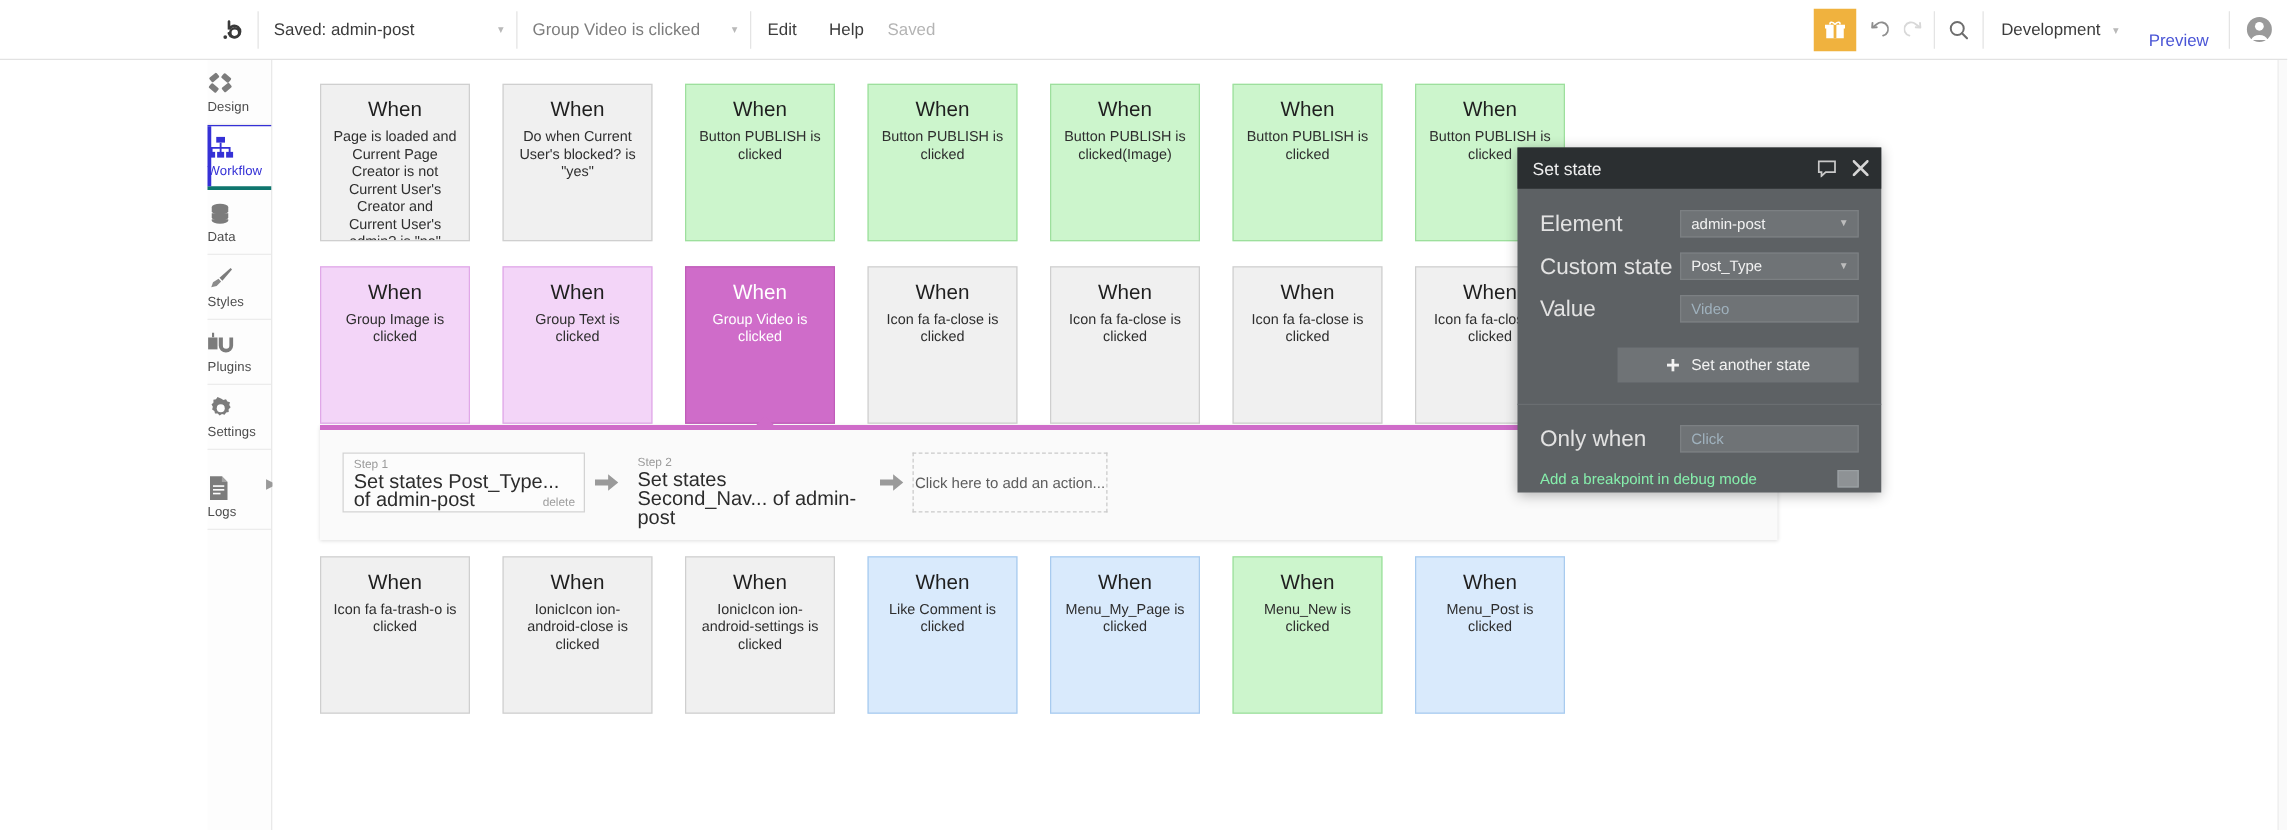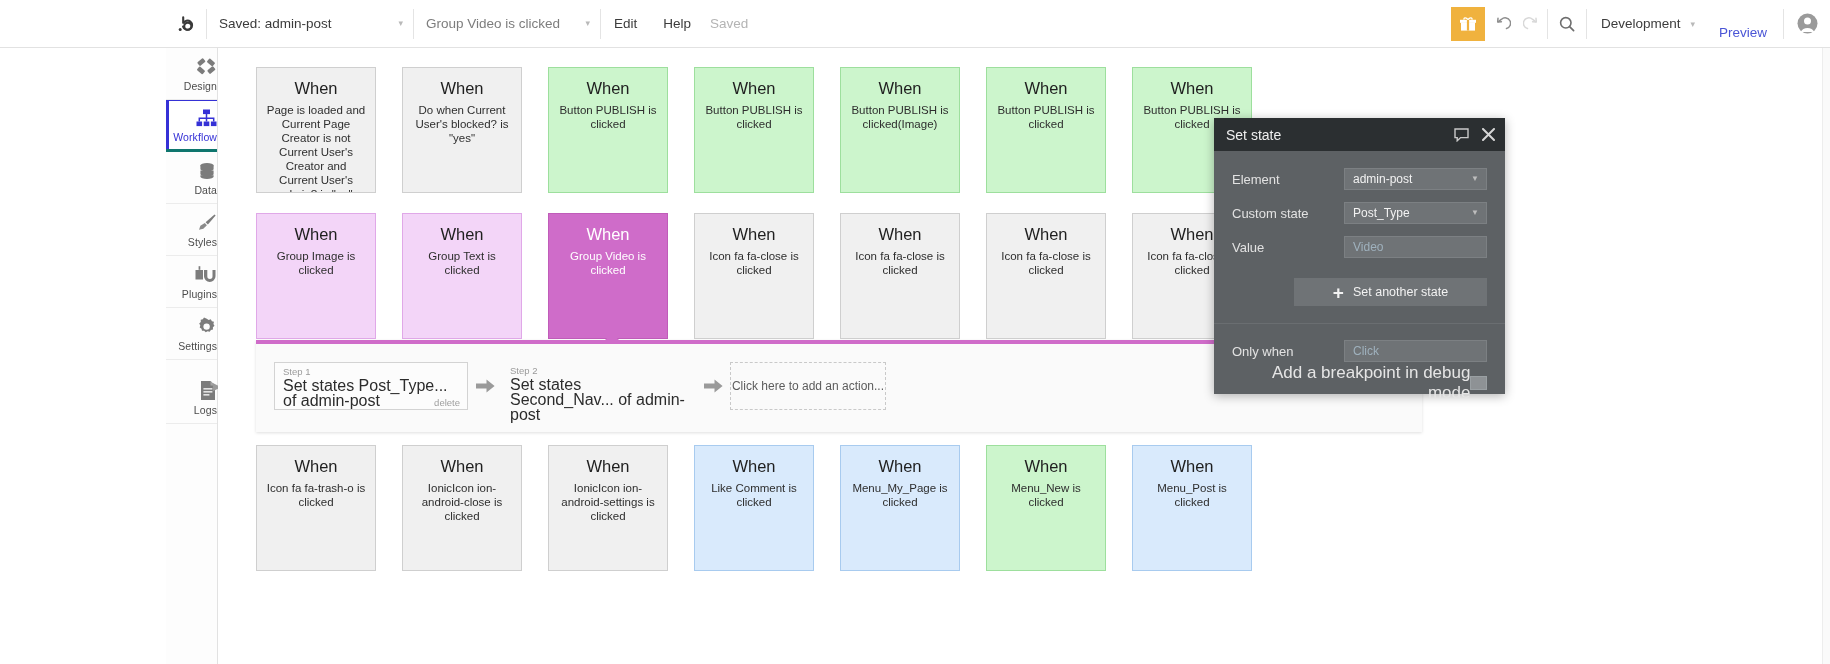--- a/index.html
+++ b/index.html
@@ -71,21 +71,21 @@
   }
   .avatar-cell { width: 46px; display:flex; align-items:center; justify-content:center; cursor:pointer; }
 
   
   .rail {
     position:absolute; left:166px; top:48px; width:52px; height:616px;
     background:#fdfdfd; border-right:1px solid #e2e2e2;
   }
   .rail-item {
     position:relative; height:52px; display:flex; flex-direction:column;
-    align-items:flex-end; justify-content:center; cursor:pointer;
+    align-items:flex-start; justify-content:center; cursor:pointer;
     border-bottom:1px solid #ececec; color:#7c7c7c;
   }
   .rail-item .rl {
     font-size: 10.5px; margin-top: 2px; color:#4c4c4c; letter-spacing:.1px;
   }
   .rail-item.active { background:#ffffff; }
   .rail-item.active .rl { color:#3531d6; }
   .rail-item.active::before {
     content:""; position:absolute; left:0; top:0; bottom:0; width:3px; background:#3531d6;
   }
@@ -180,21 +180,21 @@
   }
   .panel-title { font-size: 14px; color:#f0f0f0; }
   .panel-head-icons {
     position:absolute; right: 10px; top:0; height:33px;
     display:flex; align-items:center; gap:13px; color:#c9c9c9;
   }
   .panel-head-icons span { cursor:pointer; display:flex; }
   .prow {
     display:flex; align-items:center; height: 34px; padding: 0 18px 0 18px;
   }
-  .prow .plabel { width: 112px; color:#e2e2e2; font-size:13px; }
+  .prow .plabel { width: 112px; color:#e2e2e2; font-size:18px; }
   .pfield {
     flex: 1; height: 22px; background:#6f7376; border:1px solid #7c8083;
     display:flex; align-items:center; padding: 0 8px; position:relative;
     color:#f2f2f2; font-size:12px; cursor:pointer;
   }
   .pfield .pcaret {
     position:absolute; right:7px; color:#bdbdbd; font-size:8px; line-height:1;
   }
   .pfield.placeholder { color:#9fb1bd; background:#6f7376; }
   .setanother {
@@ -553,21 +553,21 @@
         <div class="panel-divider"></div>
 
         <div class="prow" style="margin-top:10px;">
           <div class="plabel">Only when</div>
           <div class="pfield placeholder">
             <span>Click</span>
           </div>
         </div>
 
         <div class="prow brk">
-          <div style="font-size:17px;color:#e5e5e5;text-align:right;">Add a breakpoint in debug mode</div>
+          <div style="font-size:12px;color:#86efac;">Add a breakpoint in debug mode</div>
           <div class="brk-toggle"></div>
         </div>
       </div>
 
     </div>
     <div class="canvas-scroll-right"></div>
   </div>
 
 </div>
 

